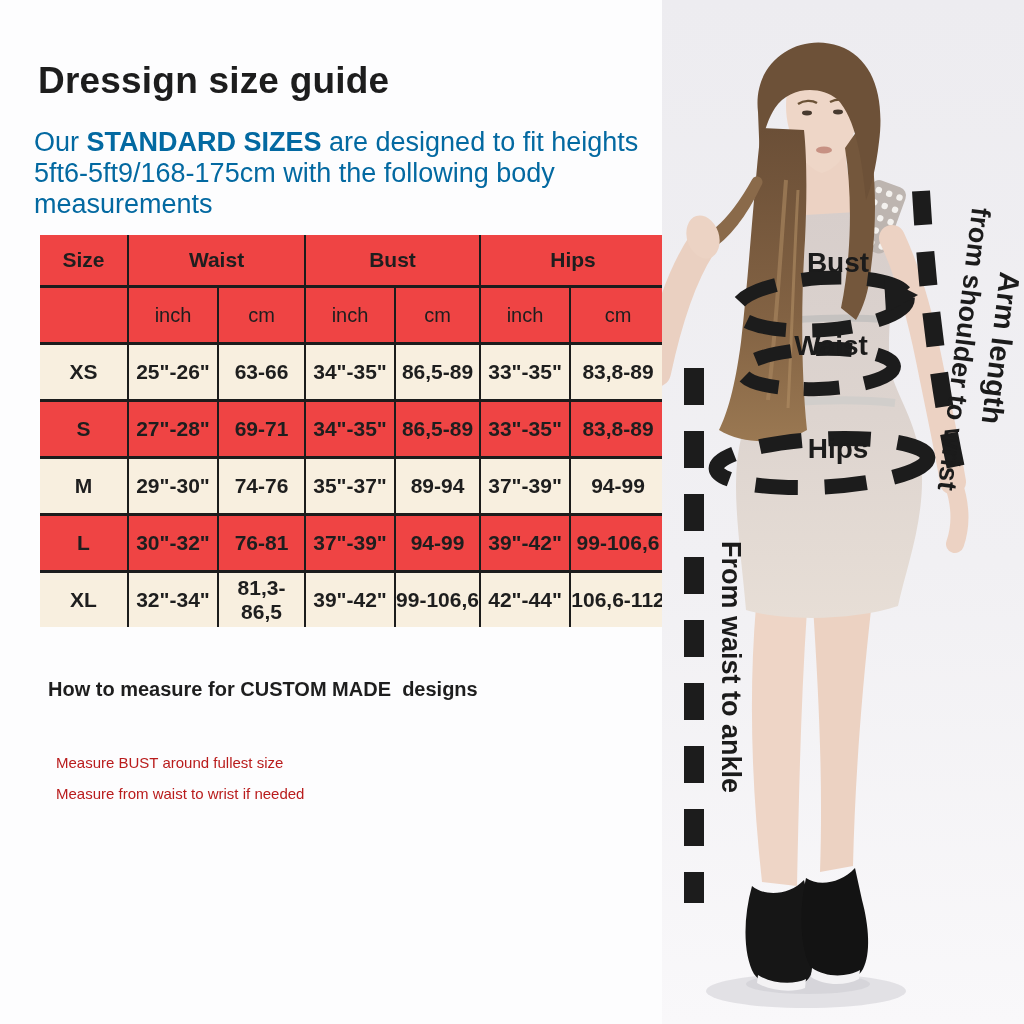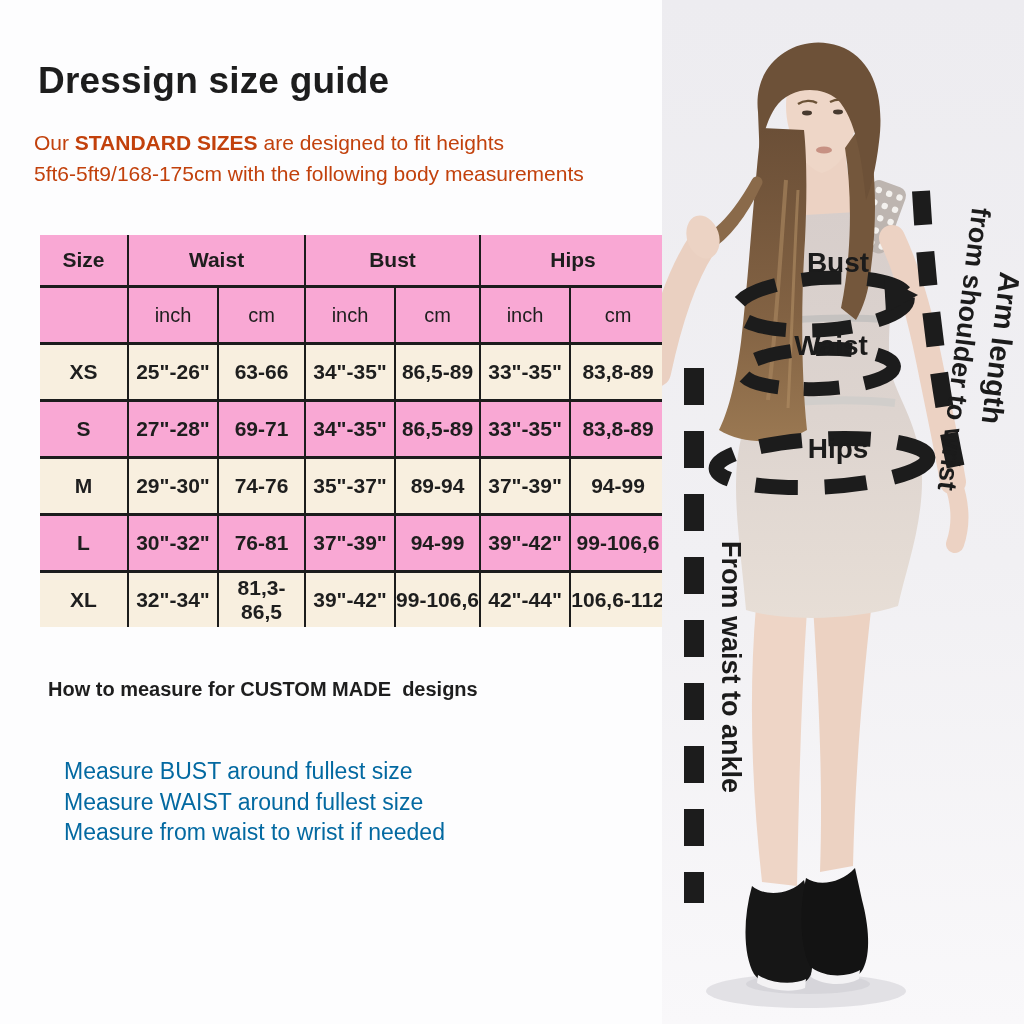--- a/index.html
+++ b/index.html
@@ -5,38 +5,38 @@
   html,body{margin:0;padding:0;}
   body{
     width:1024px;height:1024px;position:relative;overflow:hidden;
     background:#fdfdfe;color:#222;
     font-family:"Liberation Sans","DejaVu Sans",sans-serif;
     -webkit-font-smoothing:antialiased;
   }
   .abs{position:absolute;}
   
   #title{left:38px;top:60px;font-size:37px;font-weight:bold;color:#1d1d1d;letter-spacing:.2px;margin:0;}
-  #intro{left:34px;top:127px;font-size:21px;line-height:31px;color:#c2410c;width:648px;}
+  #intro{left:34px;top:127px;font-size:27px;line-height:31px;color:#0369a1;width:648px;}
   #intro b{font-weight:bold;}
   
   #tableWrap{left:40px;top:235px;}
   table{border-collapse:collapse;table-layout:fixed;width:625px;font-size:21px;color:#1e1e1e;}
   th,td{border:2px solid #1c1c1c;border-top-width:3px;border-bottom-width:3px;
-        text-align:center;vertical-align:middle;padding:0;font-weight:bold;background:#f9a8d4;}
+        text-align:center;vertical-align:middle;padding:0;font-weight:bold;background:#ef4444;}
   thead tr.grp th{height:50px;}
   thead tr.sub th{height:54px;font-weight:normal;font-size:20px;}
   tbody td{height:54px;}
   table tr > *:first-child{border-left:0;}
   table tr > *:last-child{border-right:0;}
   thead tr:first-child > *{border-top:0;}
   tbody tr:last-child > *{border-bottom:0;}
   tbody tr:nth-child(odd) td{background:#f8efdf;}
   
   #howtoHeading{left:48px;top:678px;font-size:20px;font-weight:bold;color:#1e1e1e;margin:0;white-space:pre-wrap;}
-  #howtoList{left:48px;top:740px;margin:16px;padding:0;list-style:none;font-size:23px;line-height:30.6px;color:#0369a1;}
+  #howtoList{left:48px;top:740px;margin:8px;padding:0;list-style:none;font-size:15px;line-height:30.6px;color:#b91c1c;}
   
   #photo{left:662px;top:0;width:362px;height:1024px;}
   svg text{font-family:"Liberation Sans","DejaVu Sans",sans-serif;font-weight:bold;fill:#1b1b1b;}
 </style>
 </head>
 <body>
 
 <h1 id="title" class="abs">Dressign size guide</h1>
 
 <div id="intro" class="abs">
@@ -119,21 +119,20 @@
       <td>106,6-112</td>
     </tr>
   </tbody>
 </table>
 </div>
 
 <h2 id="howtoHeading" class="abs"><span>How to measure for </span><span>CUSTOM MADE</span><span>  designs</span></h2>
 
 <ul id="howtoList" class="abs">
   <li>Measure BUST around fullest size</li>
-  <li>Measure WAIST around fullest size</li>
   <li>Measure from waist to wrist if needed</li>
 </ul>
 
 <div id="photo" class="abs">
 <svg width="362" height="1024" viewBox="662 0 362 1024" xmlns="http://www.w3.org/2000/svg">
   <defs>
     <linearGradient id="bgGrad" x1="0" y1="0" x2="0" y2="1">
       <stop offset="0" stop-color="#edecf0"></stop>
       <stop offset="0.55" stop-color="#f1f0f3"></stop>
       <stop offset="1" stop-color="#f9f8fa"></stop>

